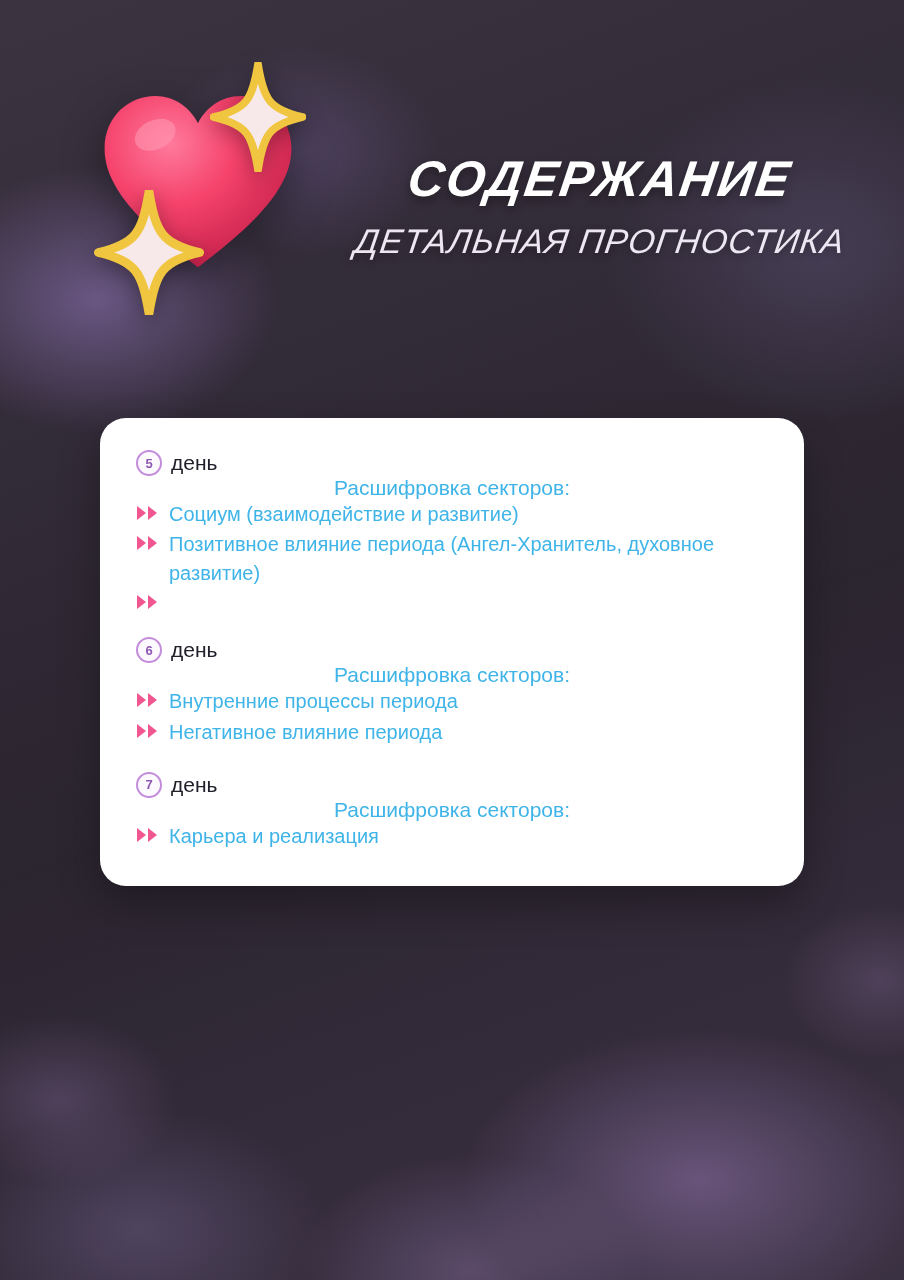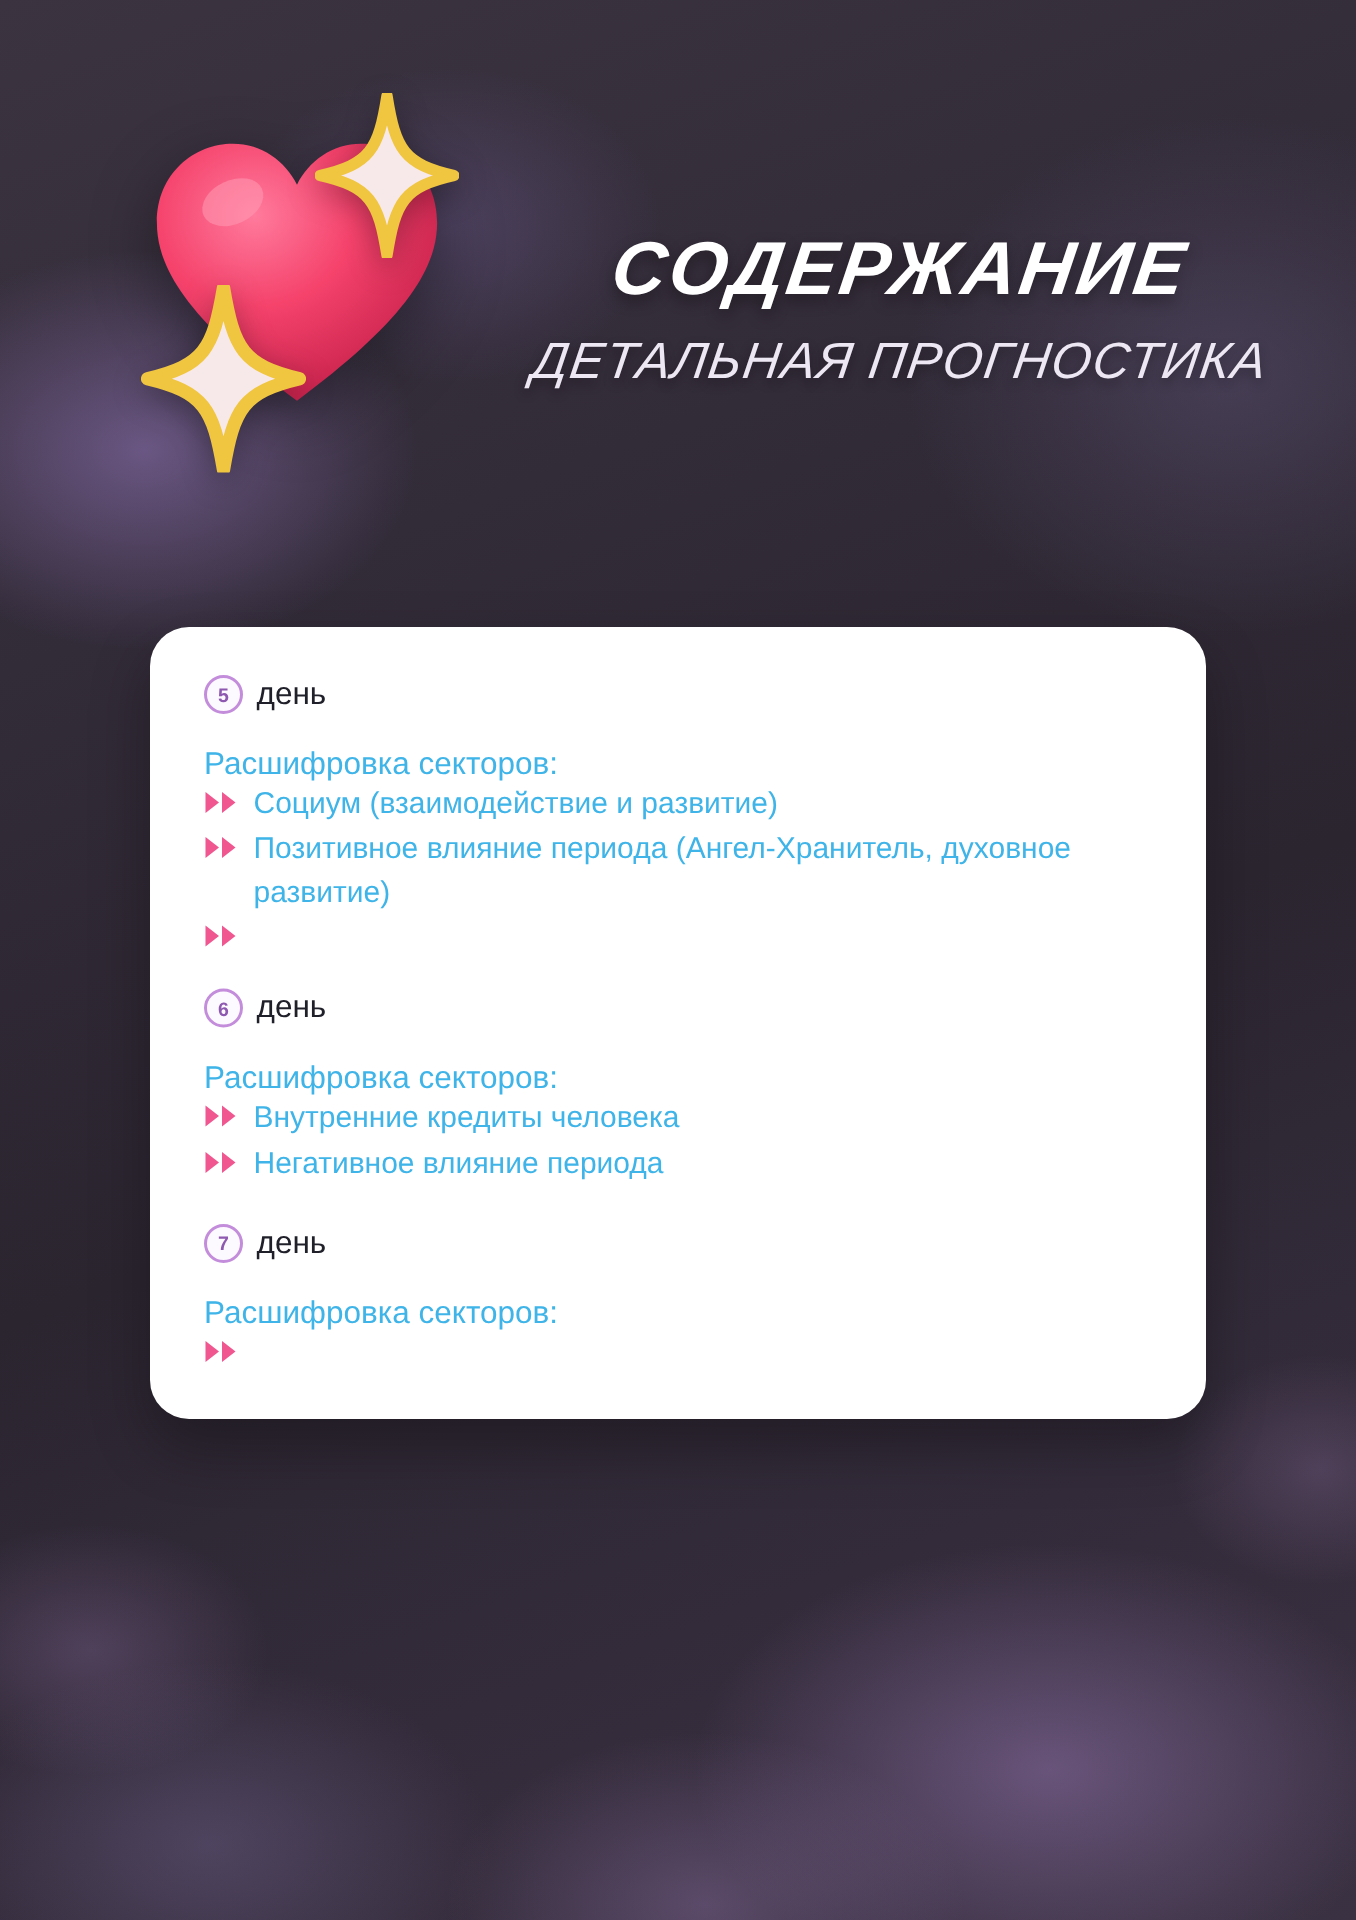--- a/index.html
+++ b/index.html
@@ -129,23 +129,23 @@
     flex: 0 0 auto;
     background: #fdfaff;
   }
   .day-label {
     font-size: 21px;
     font-weight: normal;
     color: #20202a;
   }
 
   .section-label {
-    margin-top: 22px;
     font-size: 21px;
     color: #3fb4e8;
+    text-align: center;
   }
 
   .bullets {
   }
   .bullet {
     display: flex;
     align-items: flex-start;
     gap: 7px;
     font-size: 20px;
     line-height: 1.42;
@@ -234,21 +234,21 @@
       <div class="day-badge">6</div>
       <div class="day-label">день</div>
     </div>
     <div class="section-label">Расшифровка секторов:</div>
     <div class="bullets">
       <div class="bullet">
         <svg class="mark" viewBox="0 0 26 18">
           <path d="M1 2 L10 9 L1 16 Z" fill="#f0568f"></path>
           <path d="M12 2 L21 9 L12 16 Z" fill="#f0568f"></path>
         </svg>
-        <span class="txt">Внутренние кредиты человека</span>
+        <span class="txt">Внутренние процессы периода</span>
       </div>
       <div class="bullet">
         <svg class="mark" viewBox="0 0 26 18">
           <path d="M1 2 L10 9 L1 16 Z" fill="#f0568f"></path>
           <path d="M12 2 L21 9 L12 16 Z" fill="#f0568f"></path>
         </svg>
         <span class="txt">Негативное влияние периода</span>
       </div>
     </div>
   </div>
@@ -258,17 +258,18 @@
       <div class="day-badge">7</div>
       <div class="day-label">день</div>
     </div>
     <div class="section-label">Расшифровка секторов:</div>
     <div class="bullets">
       <div class="bullet">
         <svg class="mark" viewBox="0 0 26 18">
           <path d="M1 2 L10 9 L1 16 Z" fill="#f0568f"></path>
           <path d="M12 2 L21 9 L12 16 Z" fill="#f0568f"></path>
         </svg>
+        <span class="txt">Карьера и реализация</span>
       </div>
     </div>
   </div>
 
 </div>
 
 </body></html>

